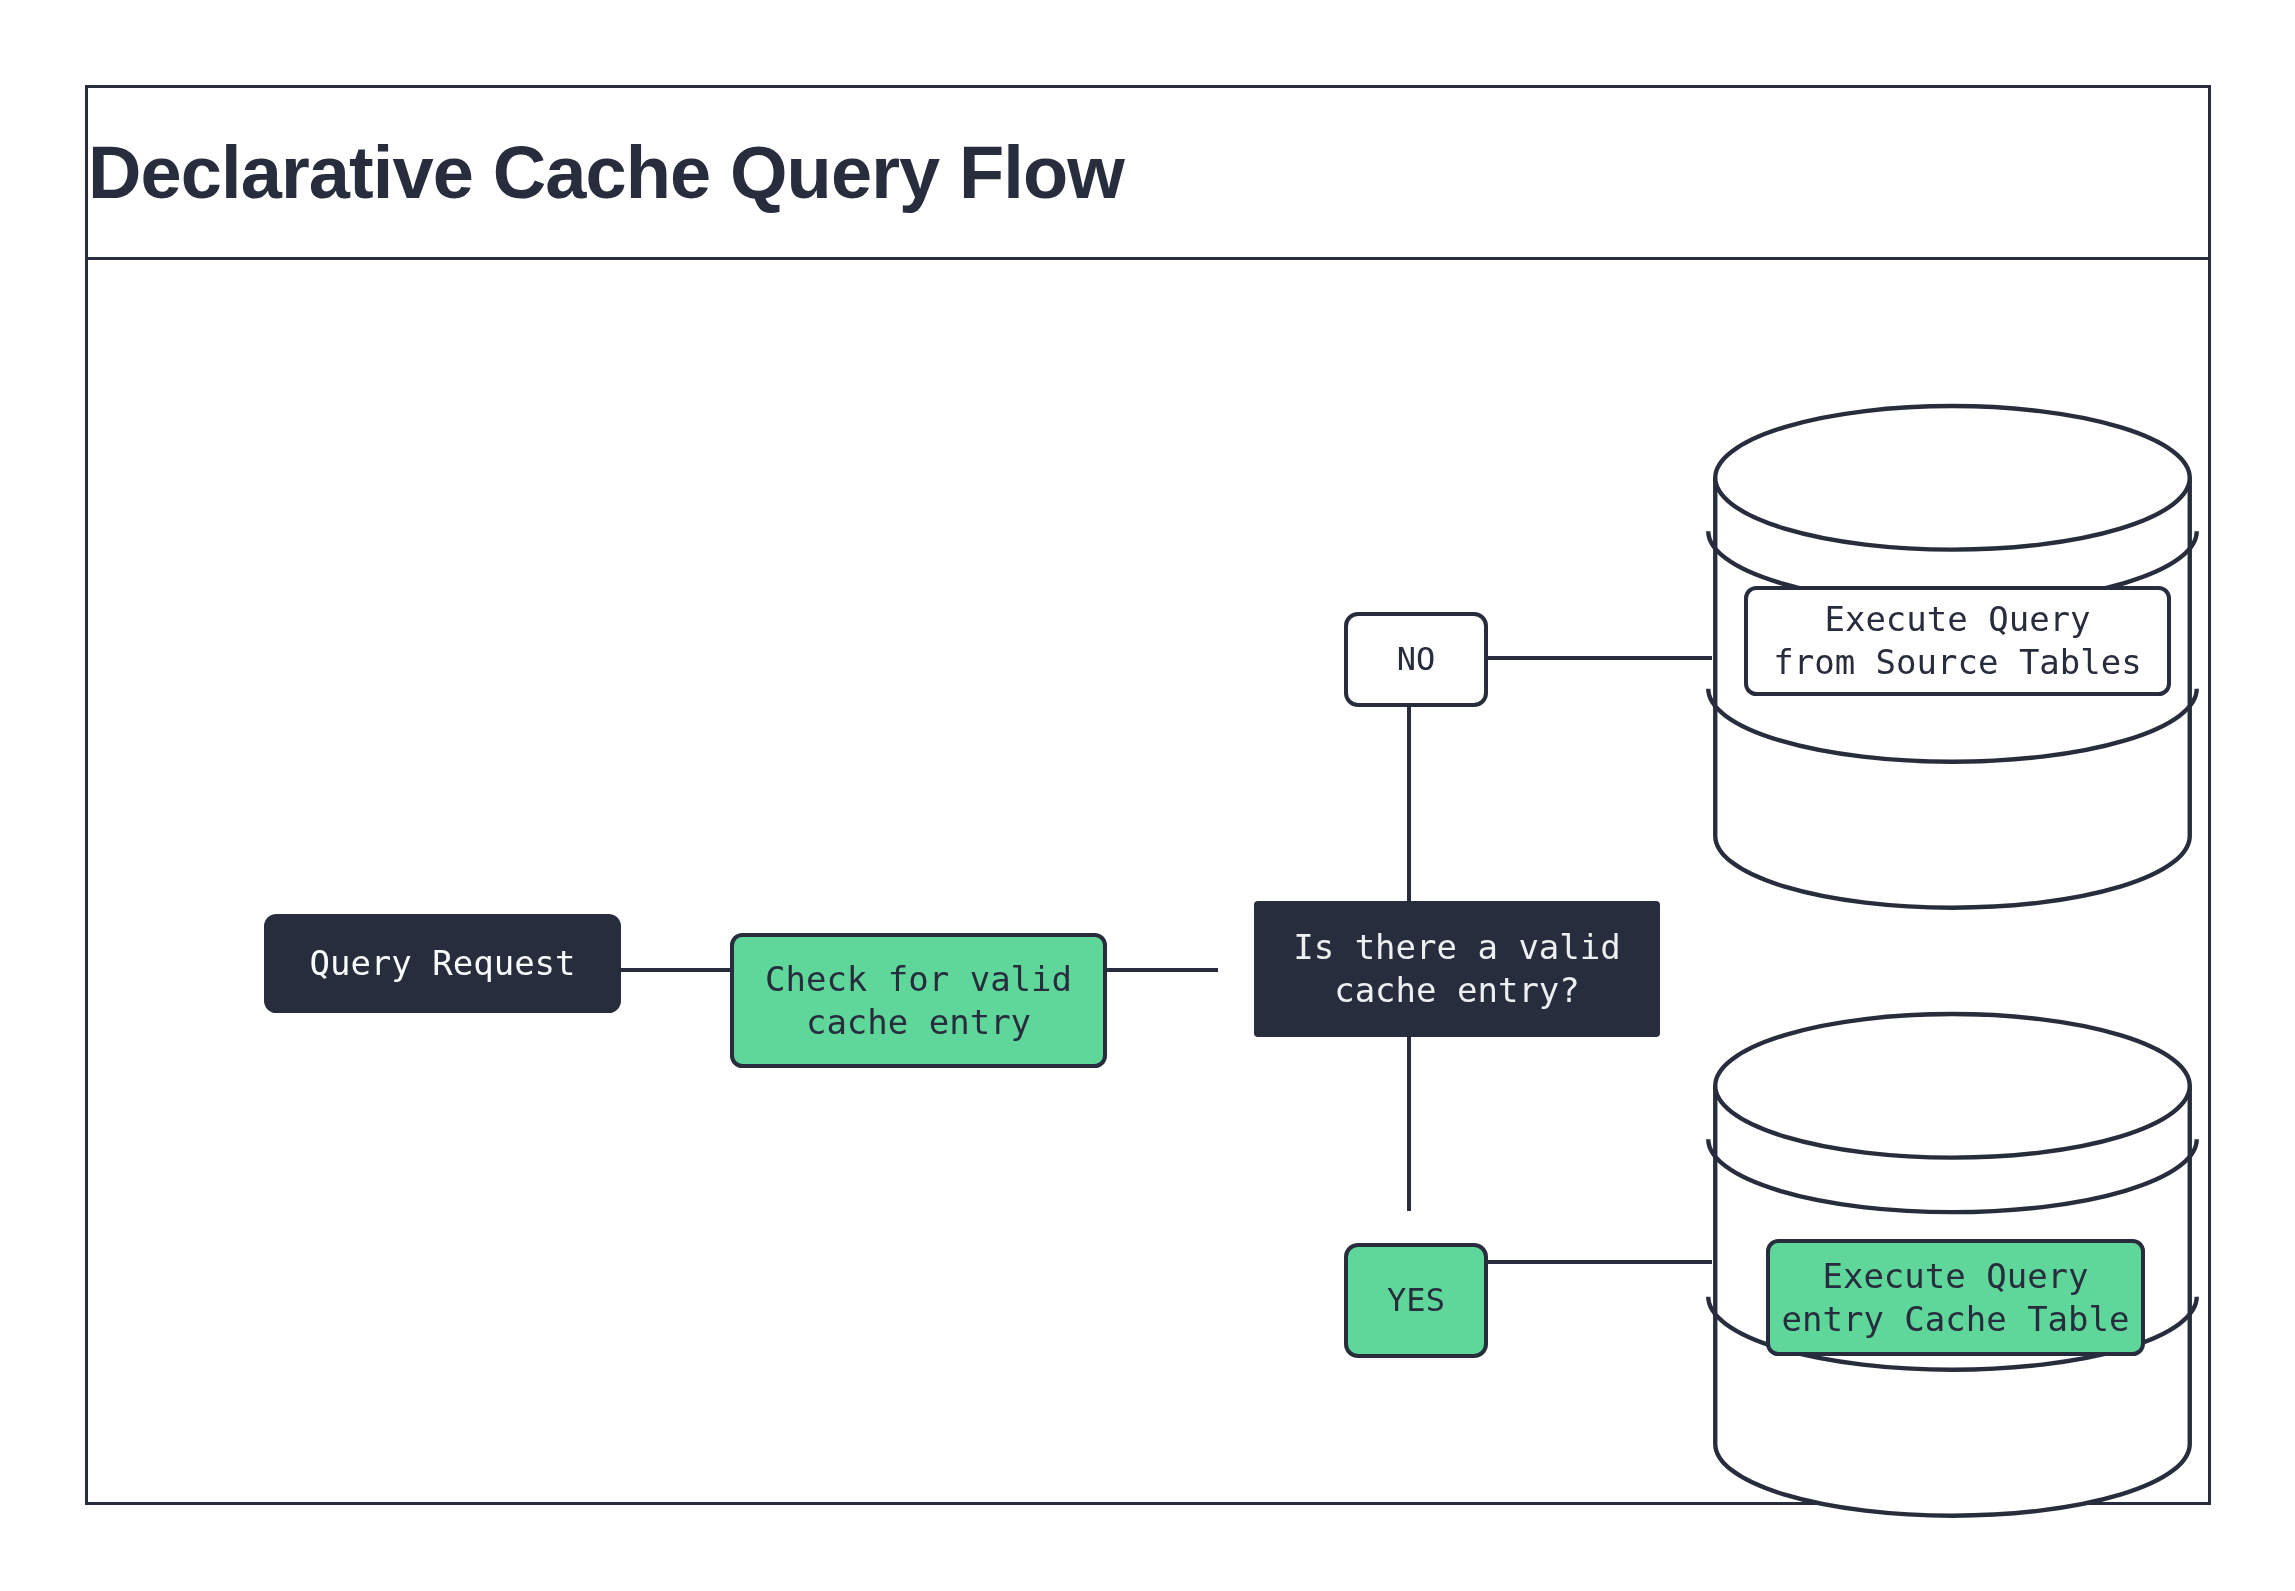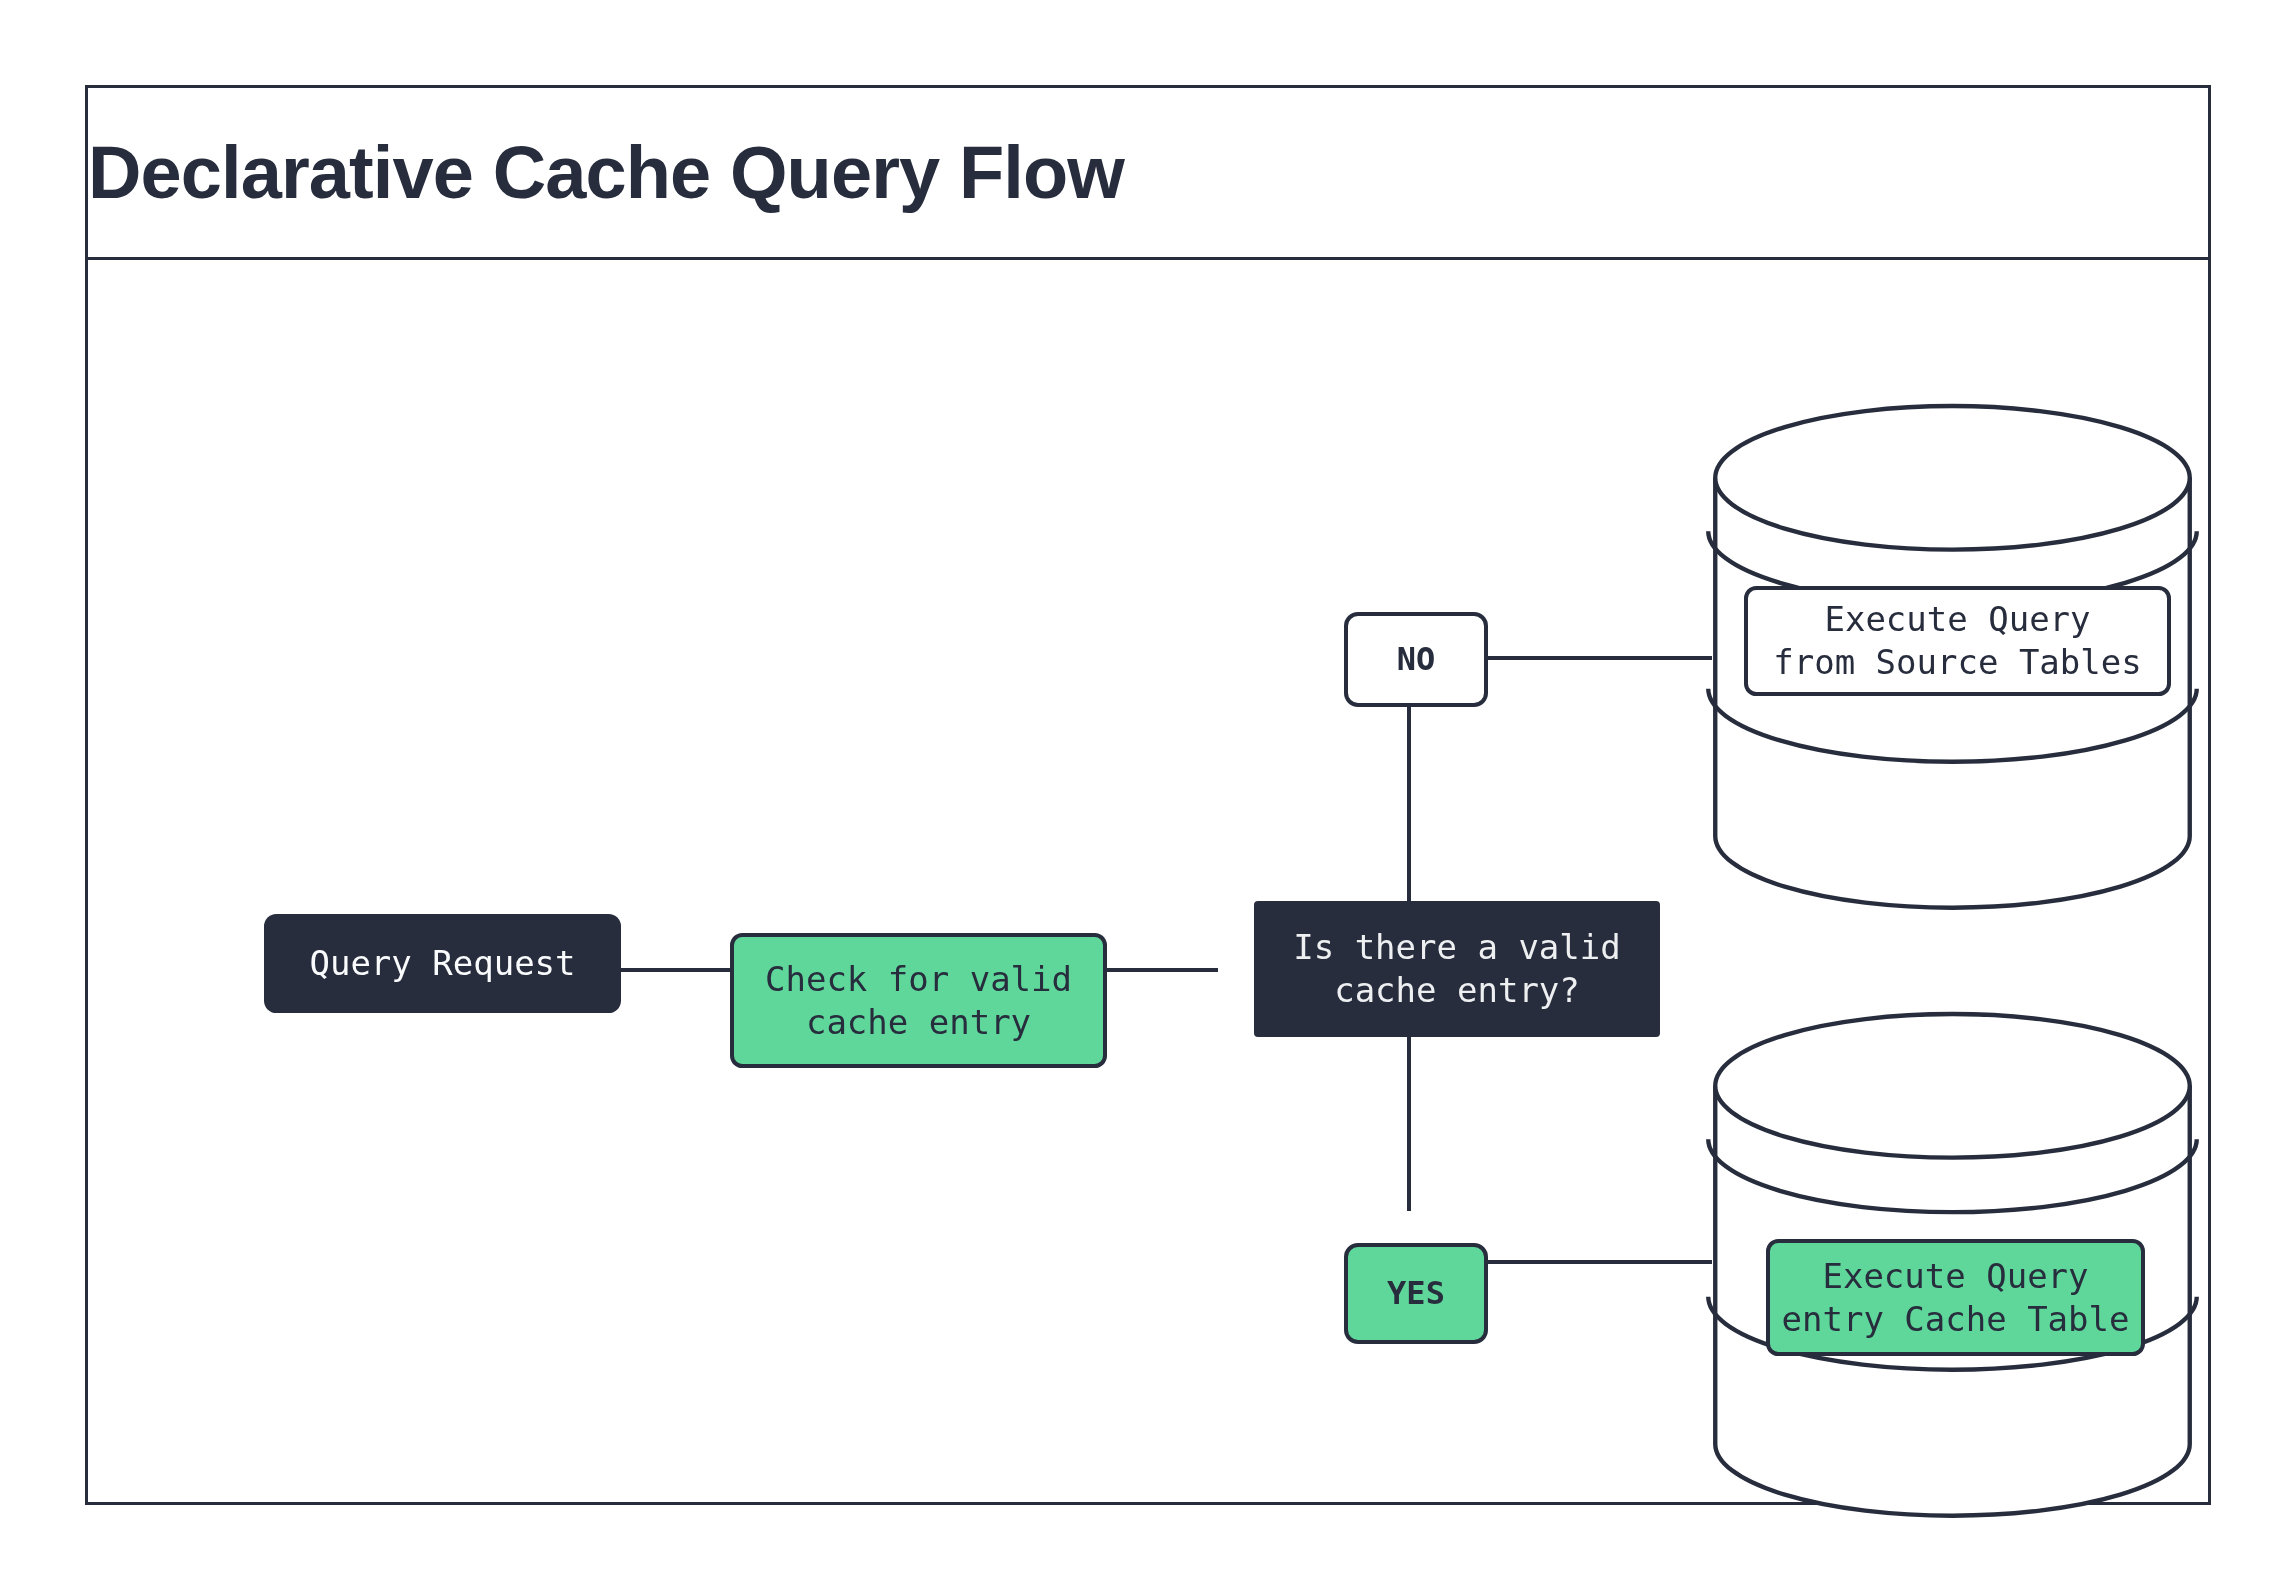--- a/index.html
+++ b/index.html
@@ -25,27 +25,27 @@
   
   .node{position:absolute;display:flex;flex-direction:column;align-items:center;
         justify-content:center;text-align:center;font-size:34px;line-height:43px;
         border-radius:12.3px;}
   .node span{display:block;white-space:nowrap;}
 
   .node.dark{background:var(--dark);color:var(--light);text-align:center;}
   .node.green{background:var(--green);border:4.4px solid var(--dark);color:var(--dark);margin-top:32px;}
   .node.outline{background:var(--background);border:4.4px solid var(--dark);color:var(--dark);}
 
-  .node.small{font-weight:700;font-size:32px;border-radius:14px;}
+  .node.small{font-weight:400;font-size:32px;border-radius:14px;}
 
   #query-request{left:176px;top:826px;width:357px;height:99px;color:#fafbfc;}
   #check-cache  {left:642px;top:813px;width:377px;height:135px;}
   #decision     {left:1166px;top:813px;width:406px;height:136px;border-radius:4px;}
   #branch-no    {left:1256px;top:524px;width:144px;height:95px;}
-  #branch-yes   {left:1256px;top:1123px;width:144px;height:101px;}
+  #branch-yes   {left:1256px;top:1123px;width:144px;height:115px;}
   #source-db-label{left:1656px;top:498px;width:427px;height:110px;}
   #cache-db-label {left:1678px;top:1119px;width:379px;height:117px;}
 
   
   .h-line{position:absolute;height:4.4px;background:var(--dark);}
   .v-line{position:absolute;width:4.4px;background:var(--dark);}
   #conn-query-check {left:533px; top:880px;width:110px;}
   #conn-check-decision{left:1019px;top:880px;width:111px;}
   #conn-no-up   {left:1319px;top:619px; height:195px;}
   #conn-yes-down{left:1319px;top:949px;height:174px;}

